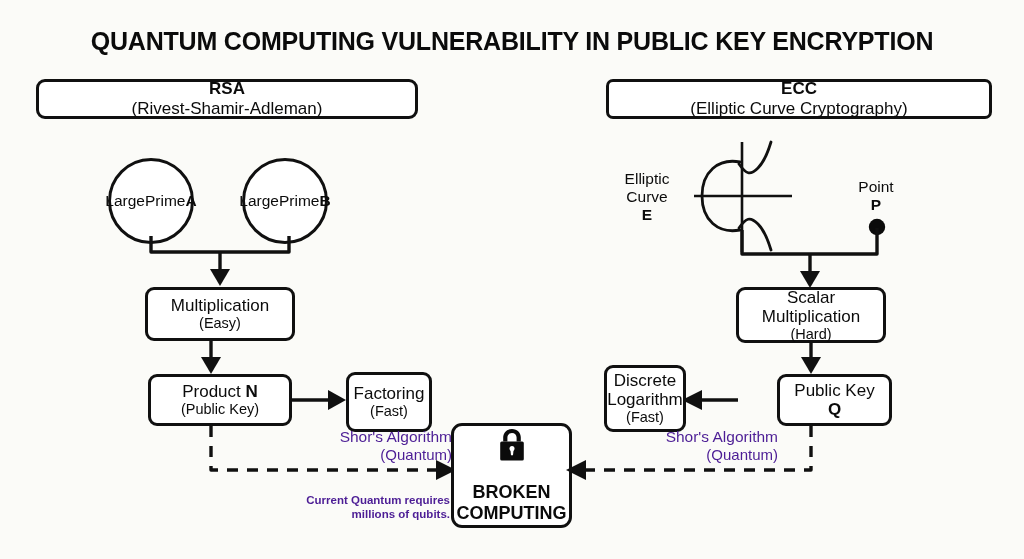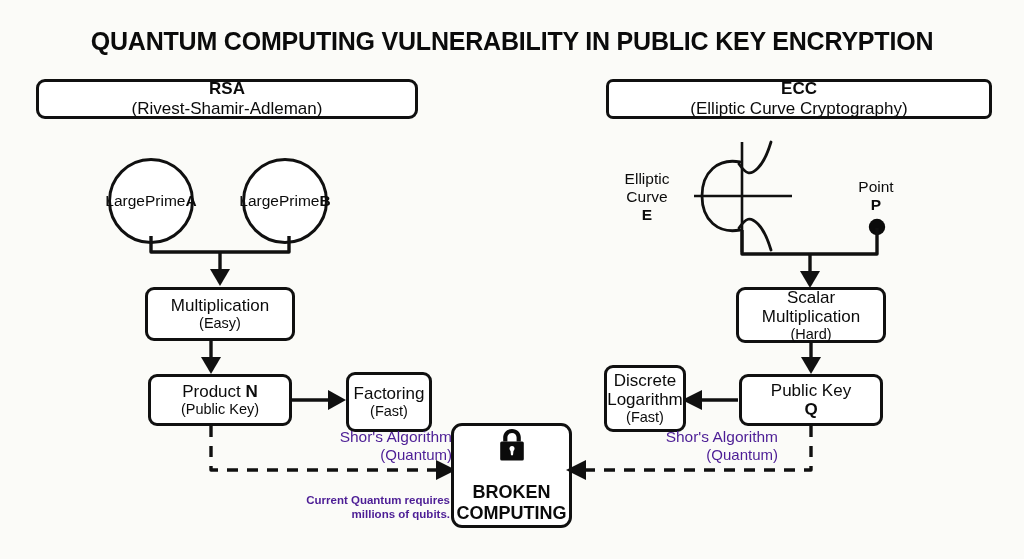--- a/index.html
+++ b/index.html
@@ -254,21 +254,21 @@
     <span class="l1">Scalar</span>
     <span class="l2">Multiplication</span>
     <span class="sub">(Hard)</span>
   </div>
 
   <svg class="abs" style="left:800px; top:342px;" width="22" height="34">
     <path d="M 11,0 L 11,16" fill="none" stroke="#101010" stroke-width="3.4"></path>
     <path d="M 1,15 L 21,15 L 11,32 Z" fill="#101010"></path>
   </svg>
 
-  <div class="abs box" style="left:739px; top:374px; width:144px; height:52px;">
+  <div class="abs box" style="left:777px; top:374px; width:115px; height:52px;">
     <span class="l1">Public Key</span>
     <span class="l1 b">Q</span>
   </div>
 
   <svg class="abs" style="left:680px; top:389px;" width="60" height="22">
     <path d="M 20,11 L 58,11" fill="none" stroke="#101010" stroke-width="3.4"></path>
     <path d="M 22,1 L 22,21 L 2,11 Z" fill="#101010"></path>
   </svg>
 
   <div class="abs box" style="left:604px; top:365px; width:82px; height:67px;">

